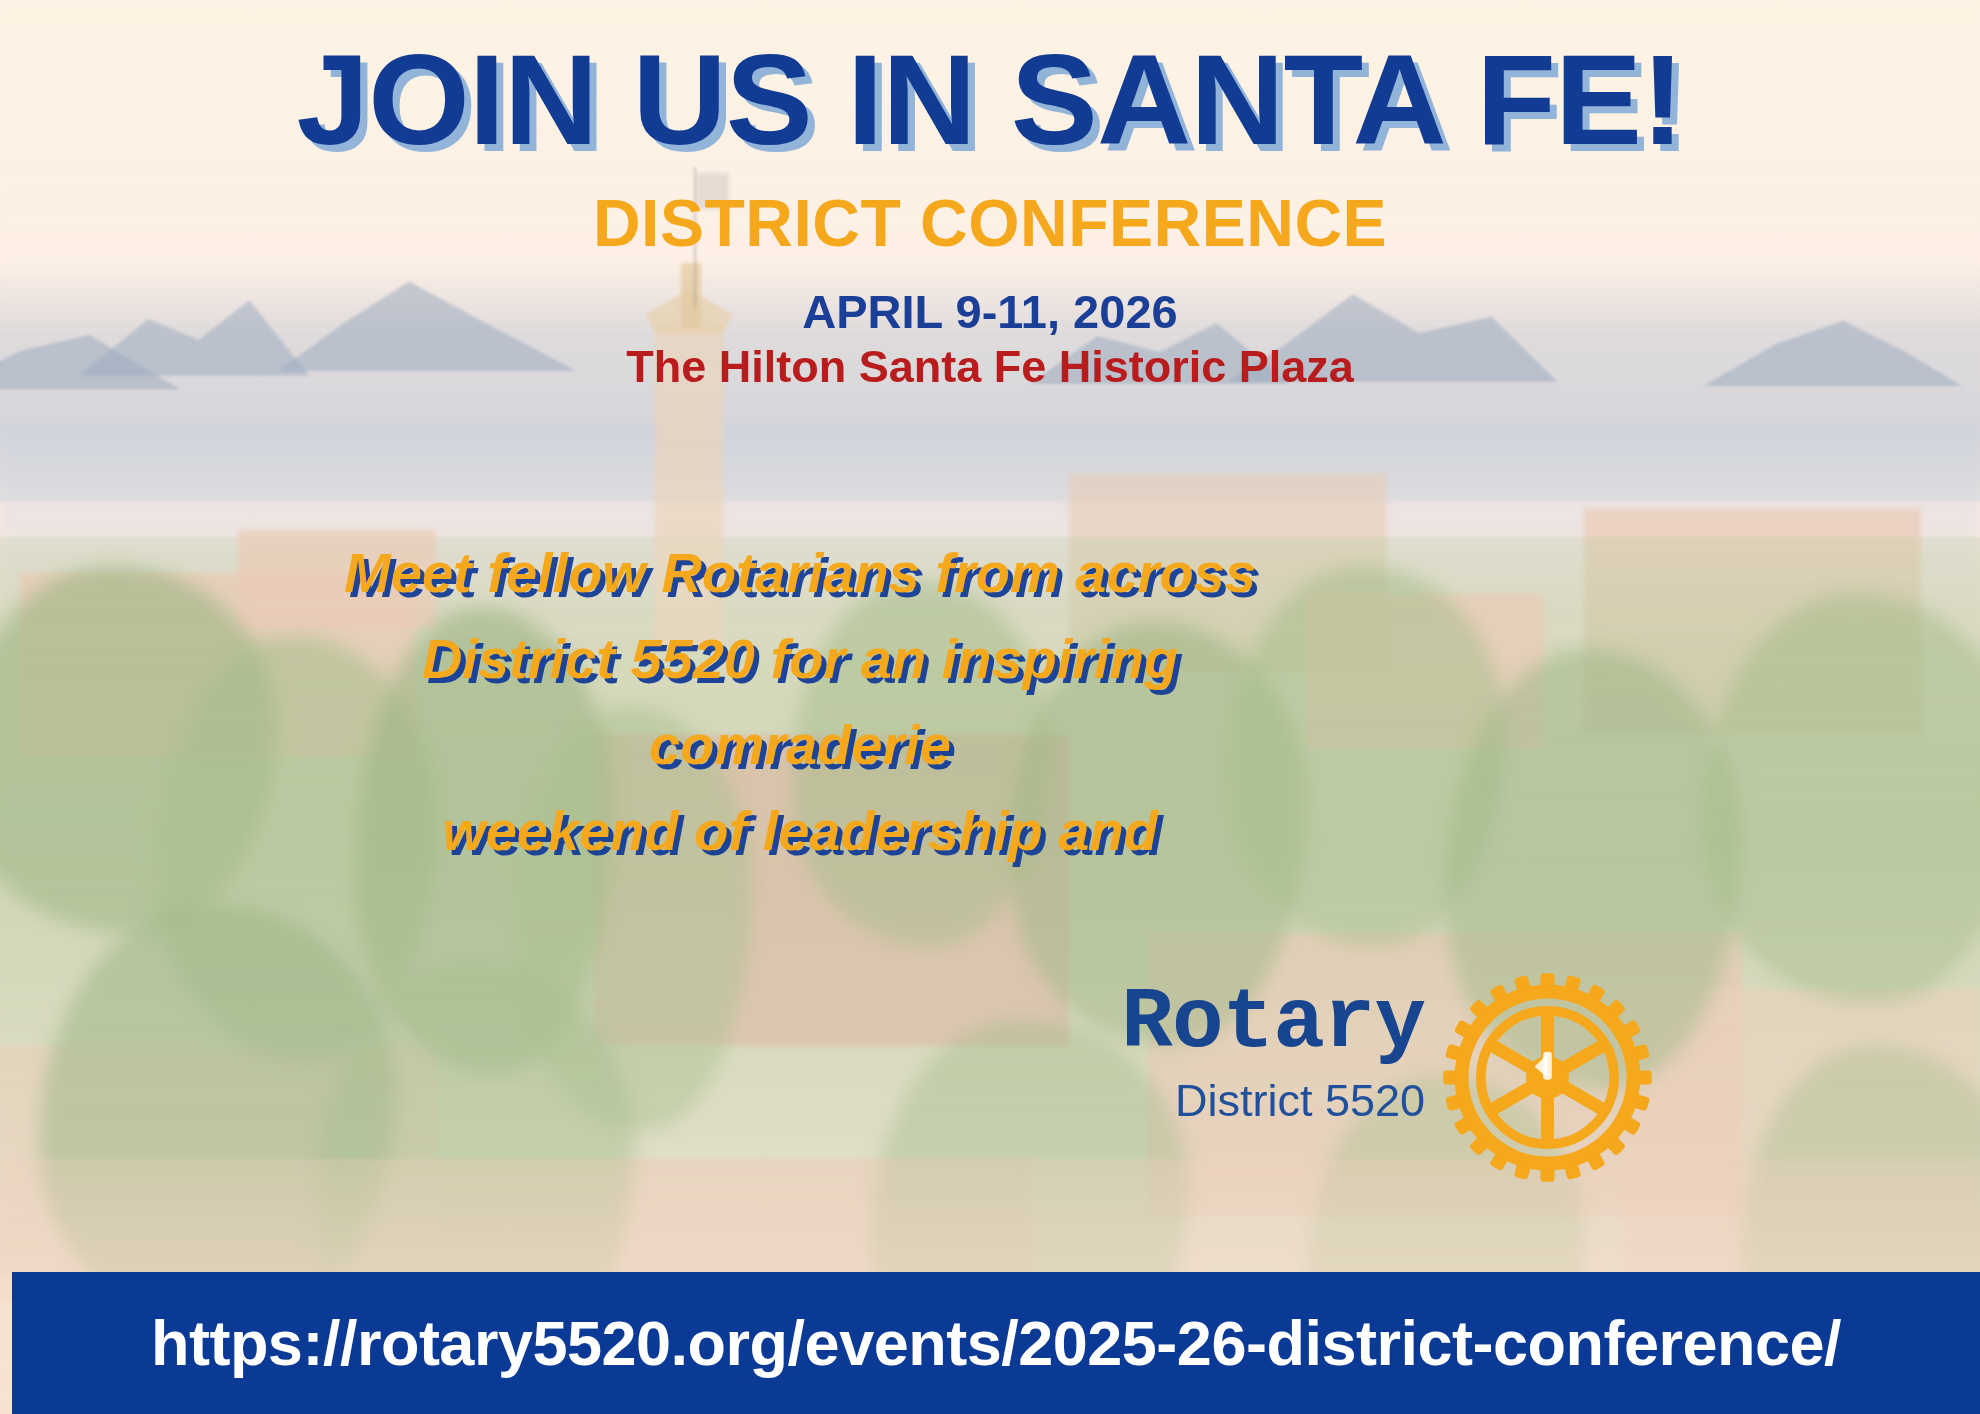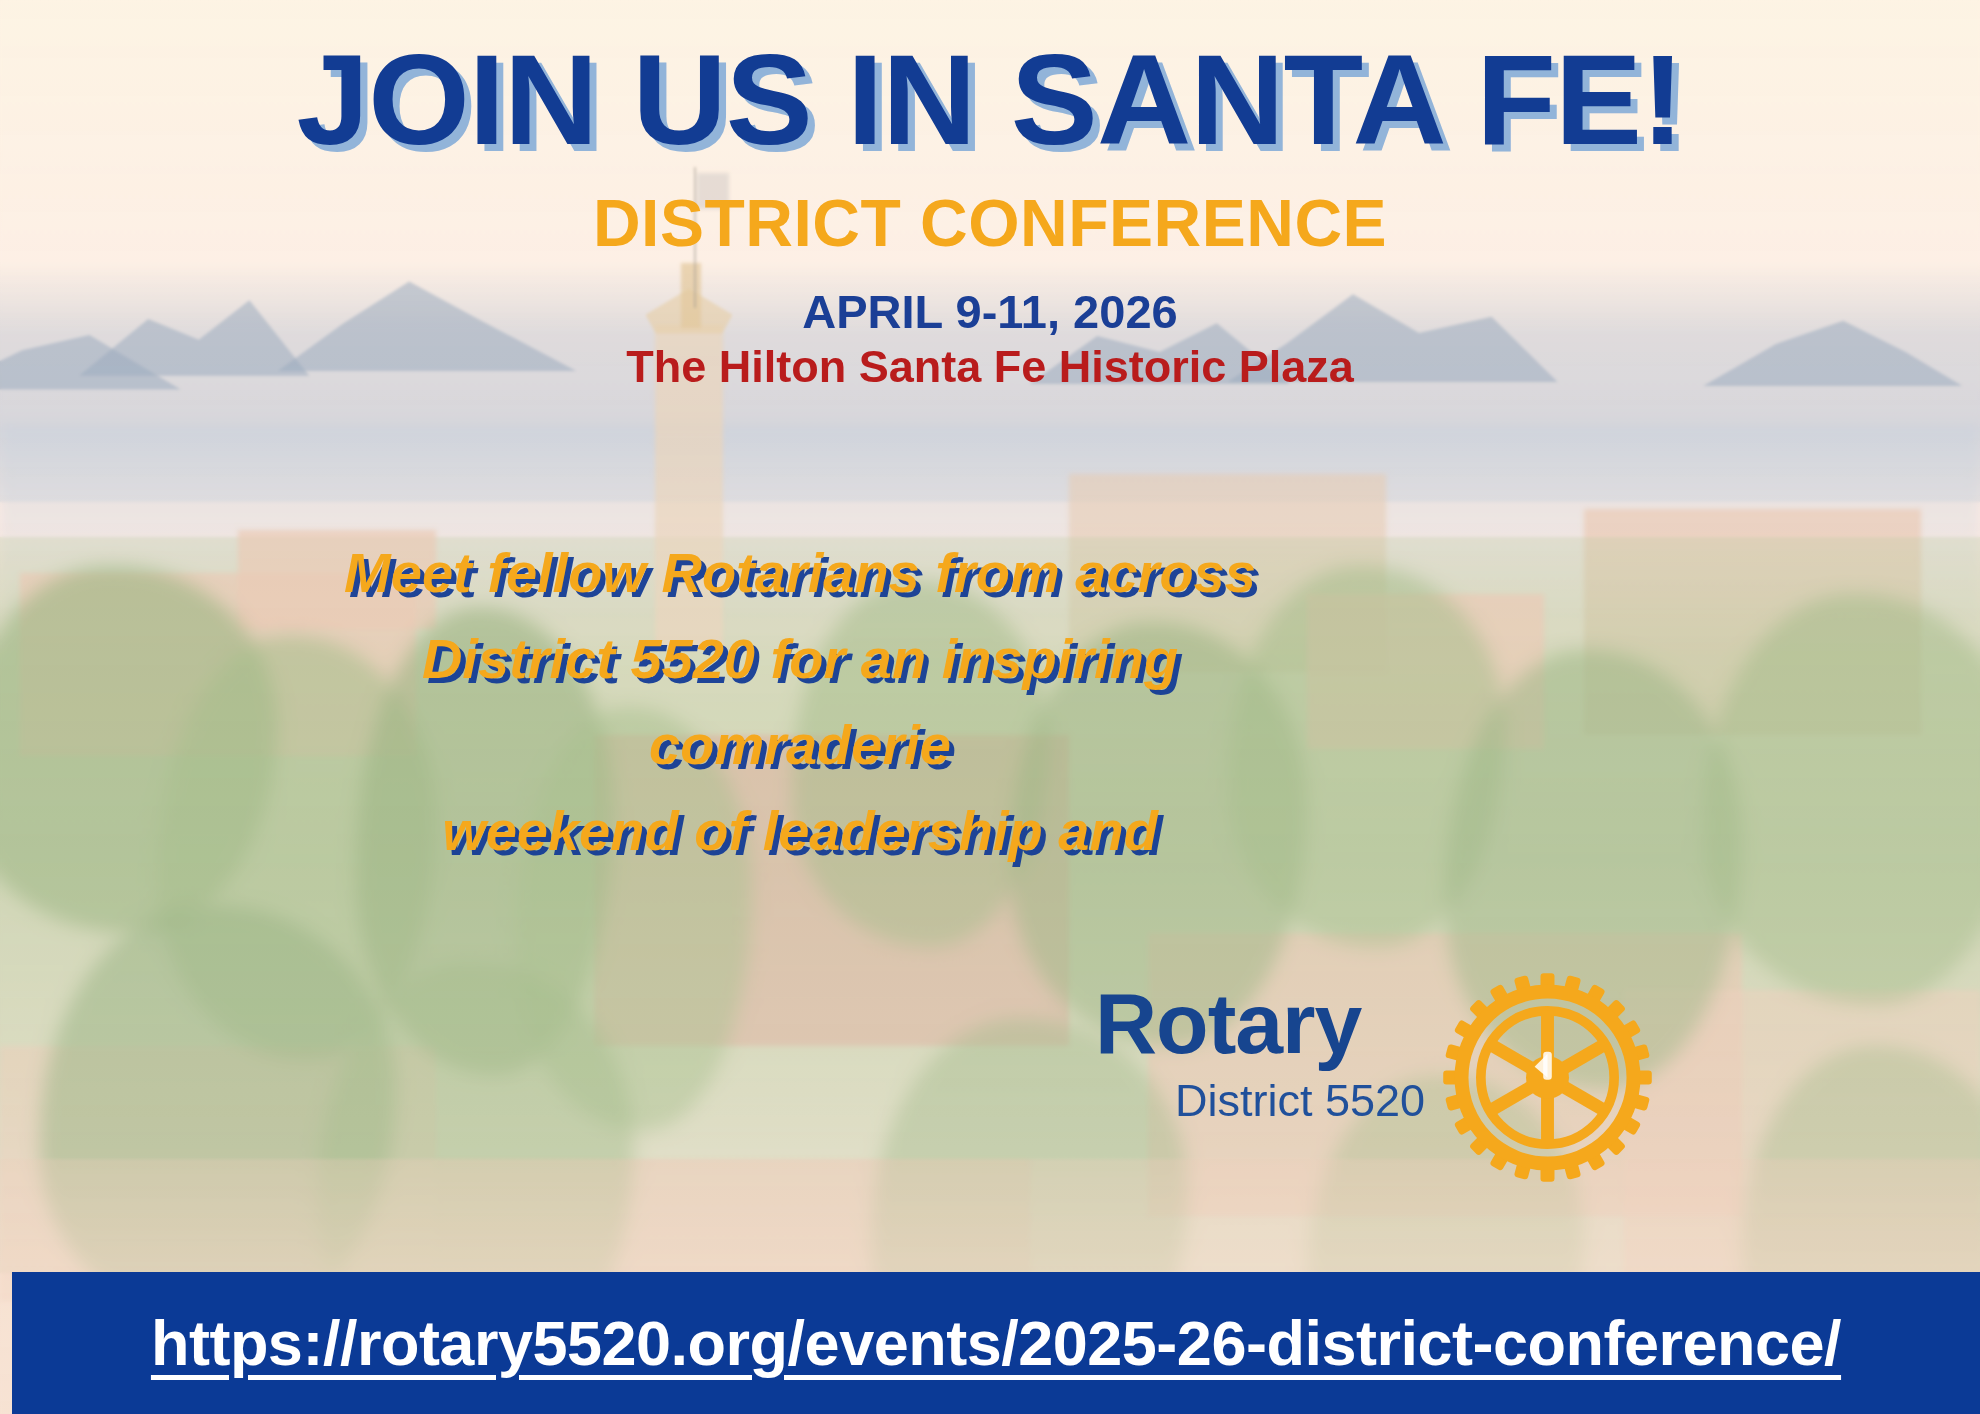--- a/index.html
+++ b/index.html
@@ -112,33 +112,33 @@
      font-size:45px;font-weight:bold;line-height:1;color:#b91c1c;}
 
   .blurb{position:absolute;left:300px;width:1000px;top:530px;
      text-align:center;font-style:italic;font-weight:bold;
      font-size:56px;line-height:86px;color:#f5a81c;
      text-shadow:5px 5px 0 rgba(20,60,150,.95);}
   .blurb div{white-space:nowrap;}
 
   
   .logo{position:absolute;left:1095px;top:980px;width:560px;height:200px;}
-  .logo-word{position:absolute;left:0;top:0;width:330px;text-align:left;
+  .logo-word{position:absolute;left:0;top:0;width:330px;text-align:right;
      font-size:86px;font-weight:bold;color:#17458f;line-height:1;
-     letter-spacing:-1px;}
+     letter-spacing:-1px;font-family:Liberation Mono, monospace;}
   .logo-sub{position:absolute;left:-30px;top:98px;width:360px;text-align:right;
      font-size:45px;font-weight:normal;color:#20509b;line-height:1;
      letter-spacing:0px;}
   .logo-wheel{position:absolute;left:345px;top:-10px;width:215px;height:215px;}
 
   
   .urlbar{position:absolute;left:12px;right:0;top:1272px;height:142px;
      background:#0b3a96;display:flex;align-items:center;justify-content:center;}
   .urltext{color:#ffffff;font-size:63px;font-weight:bold;
-     text-decoration:underline;text-underline-offset:10px;
+     text-underline-offset:10px;
      text-decoration-thickness:5px;white-space:nowrap;letter-spacing:-.5px;}
 </style>
 </head>
 <body>
 
 <div class="flyer">
 
   <div class="photo">
     <div class="sky"></div>
     <div class="ridge-band"></div>

